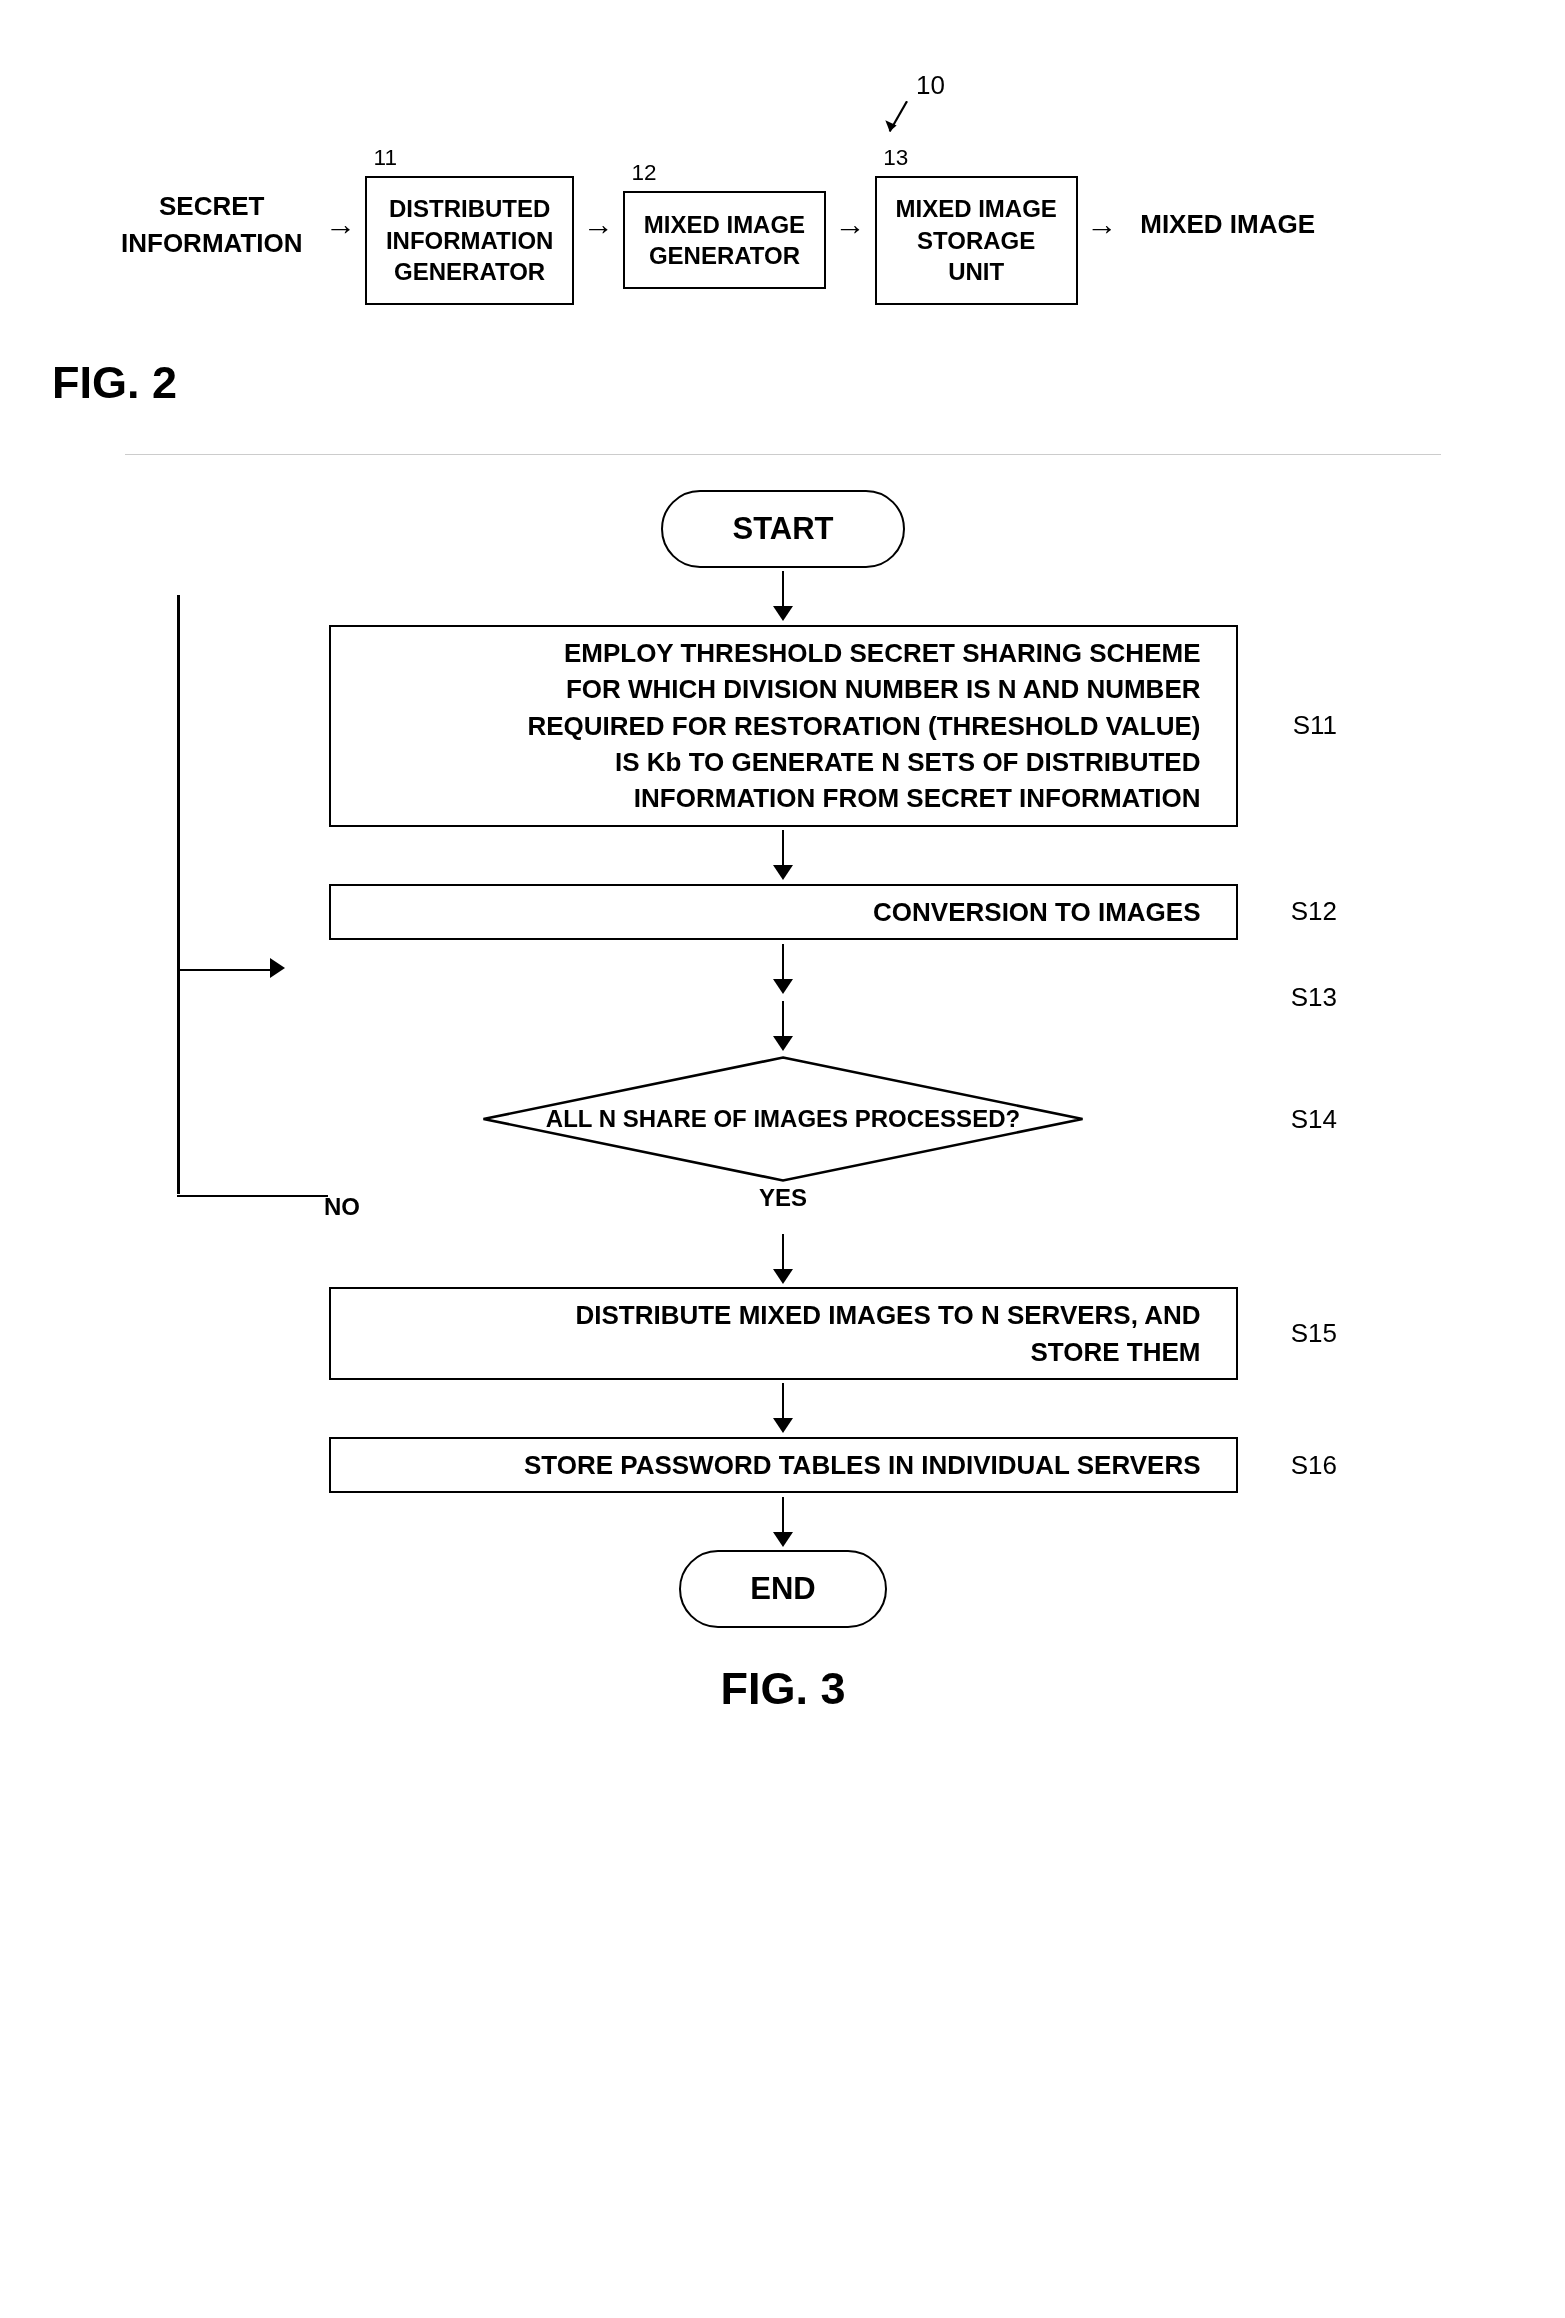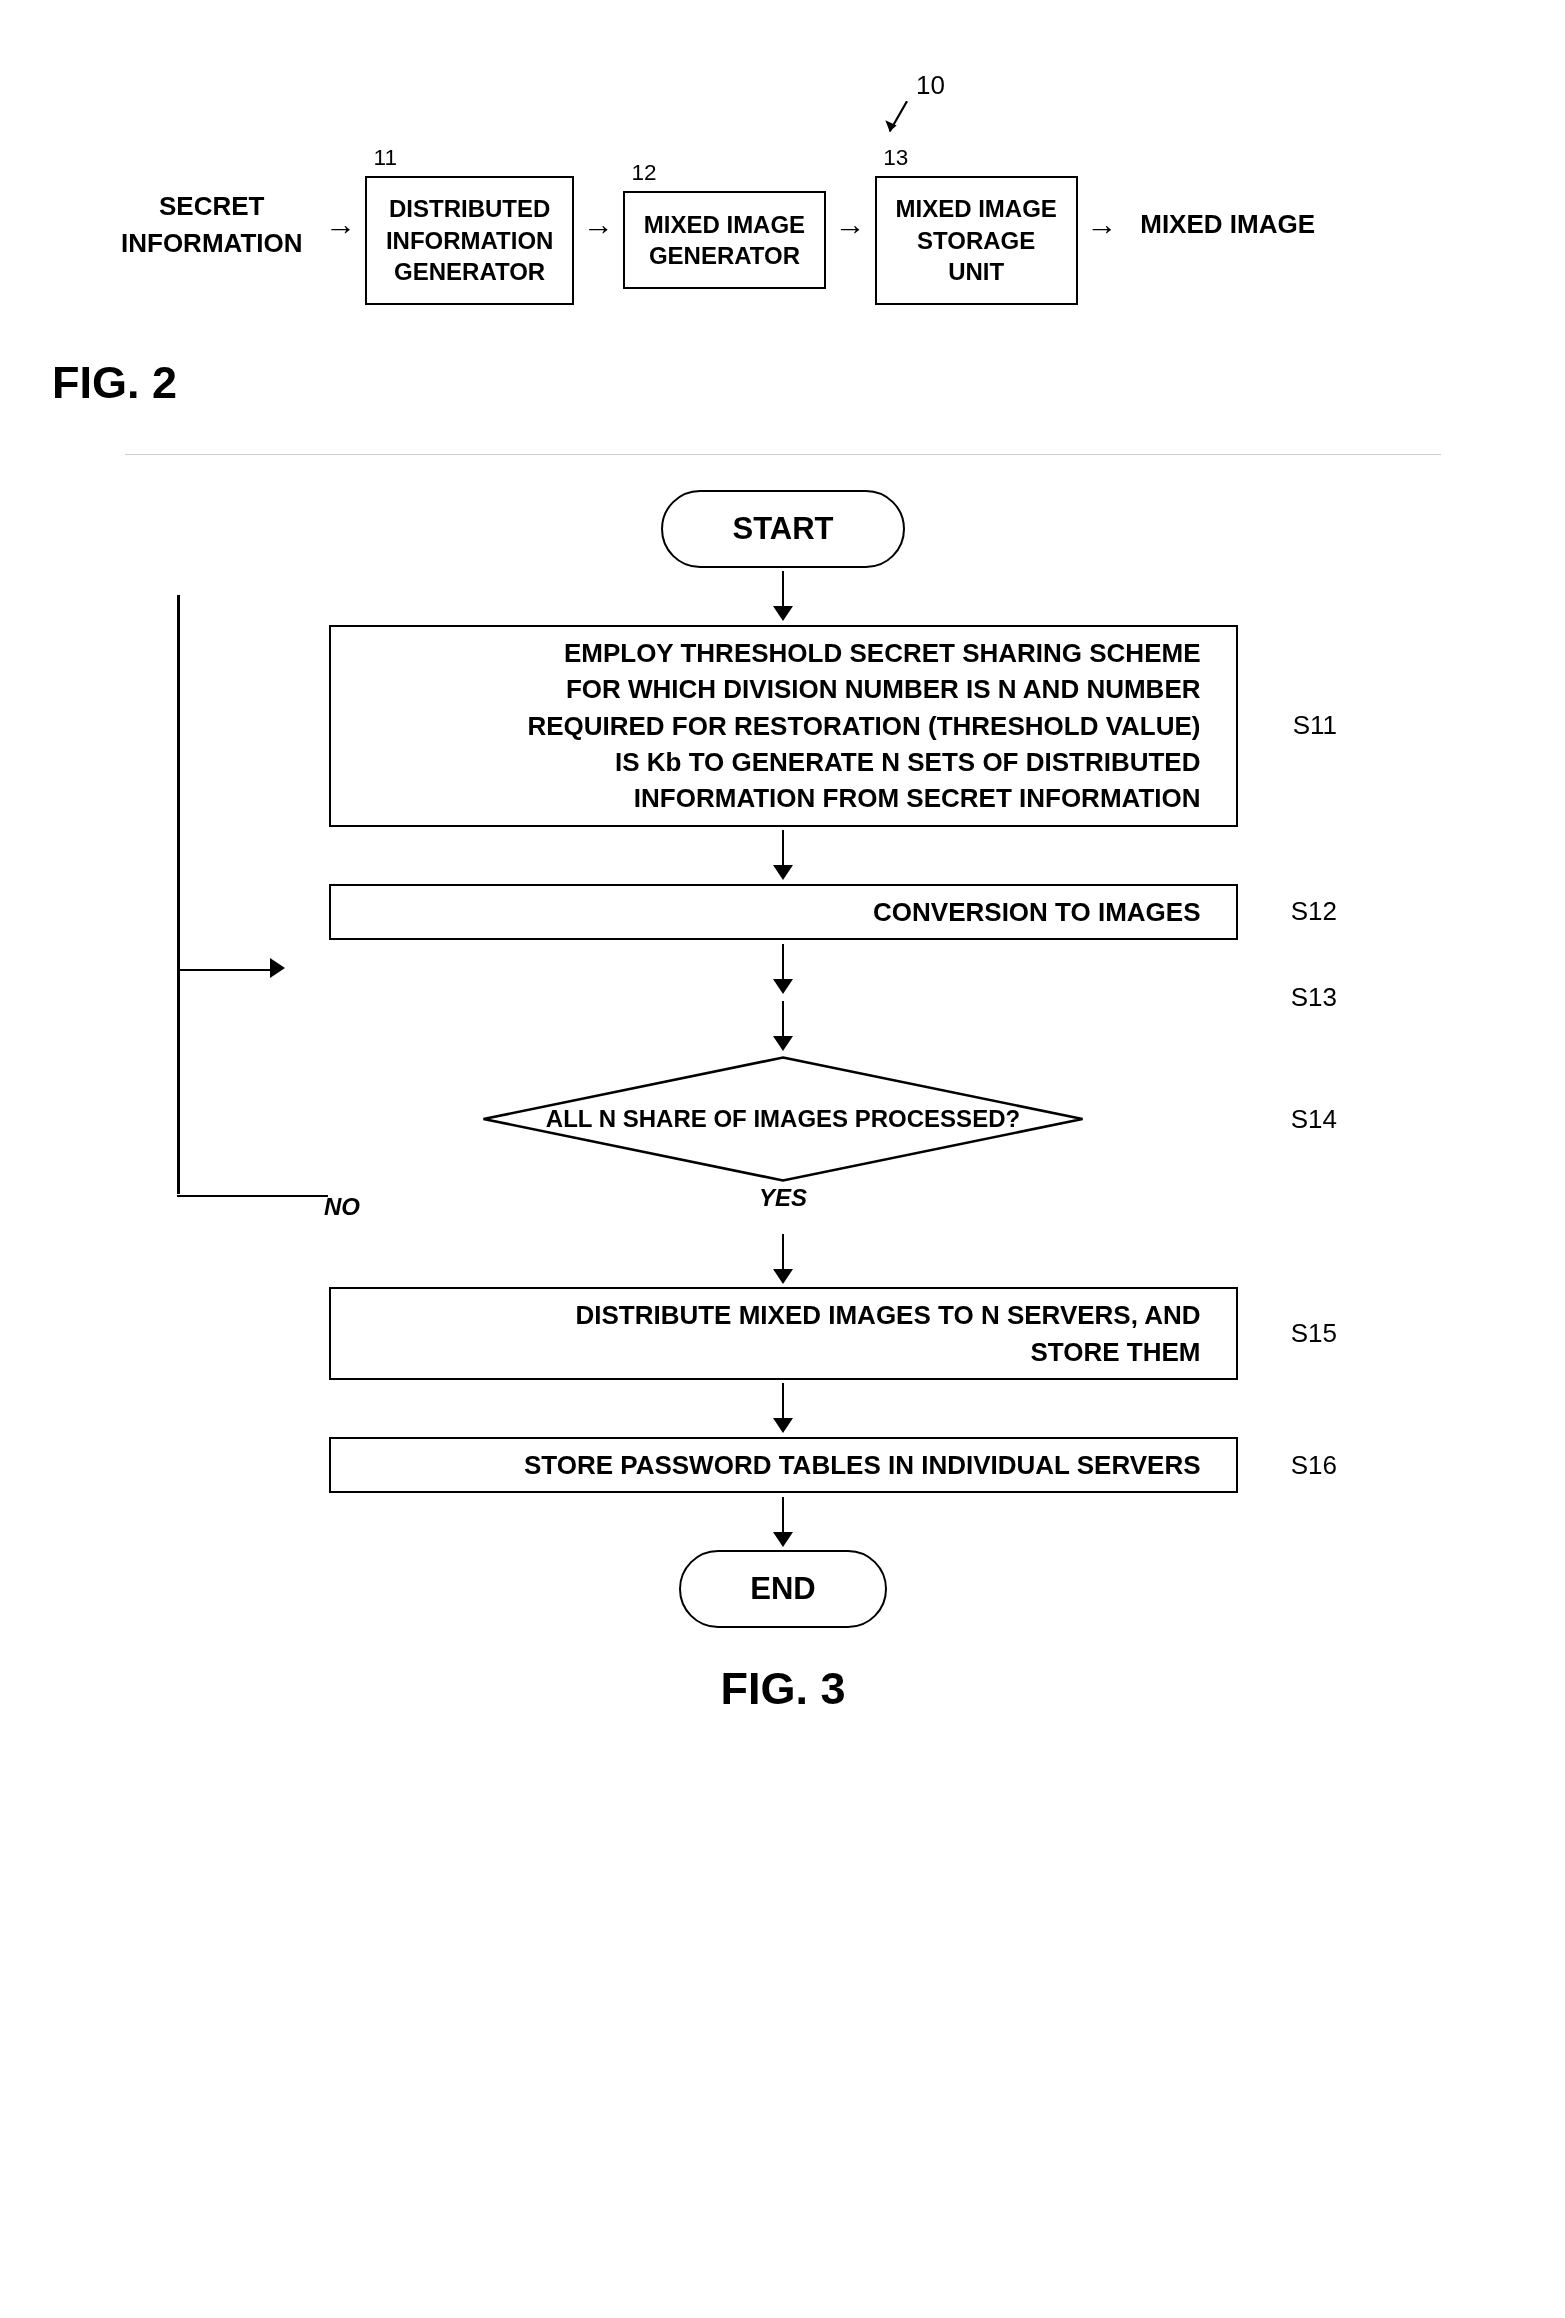--- a/index.html
+++ b/index.html
@@ -271,21 +271,21 @@
         <svg width="606" height="130" viewBox="0 0 700 150">
           <polygon points="350,4 696,75 350,146 4,75" fill="white" stroke="black" stroke-width="3"></polygon>
         </svg>
         <div style="position:absolute; top:50%; left:50%; transform:translate(-50%,-50%); font-size:24px; font-weight:bold; text-align:center; white-space:nowrap;">
           <span>ALL N SHARE OF IMAGES PROCESSED?</span>
         </div>
       </div>
       <span class="fc-step-label">S14</span>
     </div>
 
-    <div style="display:flex; width:100%; max-width:1212px; position:relative; justify-content:center;font-style:italic;">
+    <div style="display:flex; width:100%; max-width:1212px; position:relative; justify-content:center;">
 
       <div style="position:absolute; left:147px; top:8.7px; font-size:24px; font-weight:bold;">NO</div>
 
       <div style="position:absolute; left:0; top:0; width:151px; height:2.6px; background:#000; top:10.4px;"></div>
 
       <div style="position:absolute; left:0; top:-589px; width:2.6px; height:599px; background:#000;"></div>
 
       <div style="display:flex; flex-direction:column; align-items:center; margin-top:0;">
         <div style="display:flex; align-items:flex-end; gap:7px; margin-bottom:18px;">
           <span style="font-size:24px; font-weight:bold;">YES</span>

